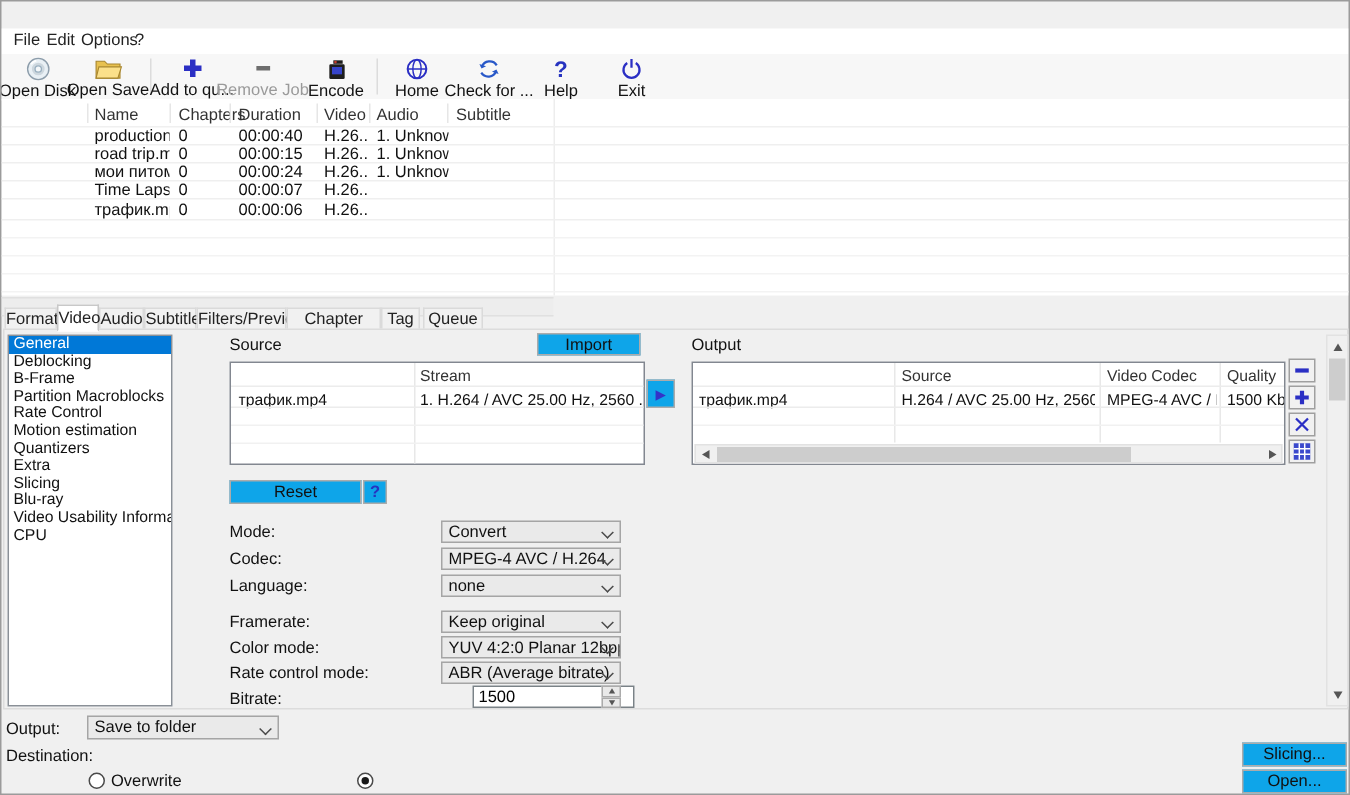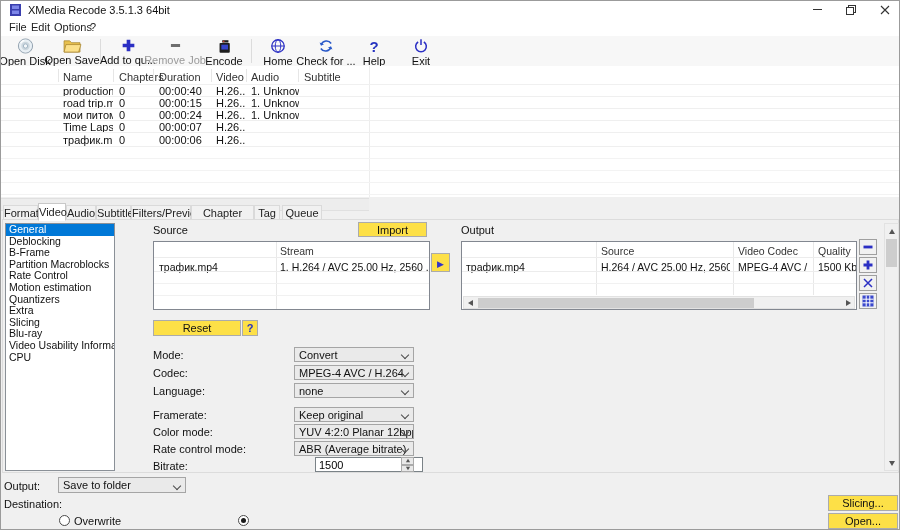--- a/index.html
+++ b/index.html
@@ -33,21 +33,21 @@
   .tab.active{top:202px;height:18px;line-height:17px;background:#ffffff;border:1px solid #c8c8c8;border-bottom:1px solid #ffffff;z-index:3;}
   .page{left:1px;top:218px;width:897px;height:254px;background:#f0f0f0;border:1px solid #dcdcdc;box-sizing:border-box;}
   
   .listbox{left:4px;top:222px;width:110px;height:248px;background:#fff;border:1px solid #8a9097;box-sizing:border-box;}
   .li{height:11.6px;line-height:11.6px;padding-left:3px;white-space:nowrap;overflow:hidden;font-size:10.5px;}
   .li.sel{background:#0078d7;color:#fff;}
   
   .grp-table{background:#fff;border:1px solid #828790;box-sizing:border-box;}
   .thead{position:absolute;font-size:10.5px;color:#333;}
   .tcell{position:absolute;font-size:10.5px;white-space:nowrap;overflow:hidden;}
-  .btn{background:#fde047;border:1px solid #ababab;box-sizing:border-box;text-align:center;color:#111;}
+  .btn{background:#0ea5e9;border:1px solid #ababab;box-sizing:border-box;text-align:center;color:#111;}
   .dd{background:#eaeaea;border:1px solid #a5a5a5;box-sizing:border-box;padding:1px 16px 0 4px;line-height:12px;white-space:nowrap;overflow:hidden;}
   .chev{position:absolute;right:5px;top:4px;width:5px;height:5px;border-right:1px solid #4a4a4a;border-bottom:1px solid #4a4a4a;transform:rotate(45deg);}
   .field-label{position:absolute;left:152px;color:#111;}
   .sbtn{position:absolute;left:858px;width:18px;height:16px;background:#f1f1f1;border:1px solid #9f9f9f;box-sizing:border-box;display:flex;align-items:center;justify-content:center;}
   
   .sb-track{background:#f0f0f0;border:1px solid #e2e2e2;box-sizing:border-box;}
   .sb-thumb{background:#cdcdcd;}
   .tri-up{width:0;height:0;border-left:3.5px solid transparent;border-right:3.5px solid transparent;border-bottom:5px solid #555;}
   .tri-down{width:0;height:0;border-left:3.5px solid transparent;border-right:3.5px solid transparent;border-top:5px solid #555;}
   .tri-left{width:0;height:0;border-top:3.5px solid transparent;border-bottom:3.5px solid transparent;border-right:5px solid #555;}
@@ -59,42 +59,20 @@
   .radio{position:absolute;width:11px;height:11px;border:1px solid #4a4a4a;border-radius:50%;background:#fff;box-sizing:border-box;}
   .radio .dot{position:absolute;left:2px;top:2px;width:5px;height:5px;border-radius:50%;background:#1a1a1a;}
   input.tin{position:absolute;border:1px solid #7a8287;background:#fff;font-family:"Liberation Sans",sans-serif;font-size:11px;padding:0 3px;box-sizing:border-box;}
   .glyph{font-family:"DejaVu Sans",sans-serif;}
 </style>
 </head>
 <body>
 
 <div class="win">
 
-  <div class="abs titlebar">
-    <svg class="abs" style="left:8px;top:3px" width="13" height="12" viewBox="0 0 13 12">
-      <rect x="1" y="0" width="11" height="12" fill="#3a3fae"></rect>
-      <rect x="3" y="1.5" width="7" height="3.5" fill="#7d86e8"></rect>
-      <rect x="3" y="6.5" width="7" height="3.5" fill="#7d86e8"></rect>
-    </svg>
-    <span class="abs title-text">XMedia Recode 3.5.1.3 64bit</span>
-    <div class="abs winbtn" style="left:800px">
-      <span class="abs" style="left:12px;top:8px;width:9px;height:1px;background:#333"></span>
-    </div>
-    <div class="abs winbtn" style="left:834px">
-      <svg class="abs" style="left:11px;top:4px" width="10" height="10" viewBox="0 0 10 10">
-        <rect x="2.5" y="0.5" width="7" height="7" fill="none" stroke="#333"></rect>
-        <rect x="0.5" y="2.5" width="7" height="7" fill="#fff" stroke="#333"></rect>
-      </svg>
-    </div>
-    <div class="abs winbtn" style="left:868px">
-      <svg class="abs" style="left:11px;top:4px" width="10" height="10" viewBox="0 0 10 10">
-        <path d="M1 1l8 8M9 1l-8 8" stroke="#333" stroke-width="1.1"></path>
-      </svg>
-    </div>
-  </div>
 
   <div class="abs menubar">
     <span class="abs menu-item" style="left:8px">File</span>
     <span class="abs menu-item" style="left:30px">Edit</span>
     <span class="abs menu-item" style="left:53px">Options</span>
     <span class="abs menu-item" style="left:89px">?</span>
   </div>
 
   <div class="abs toolbar"></div>
 

